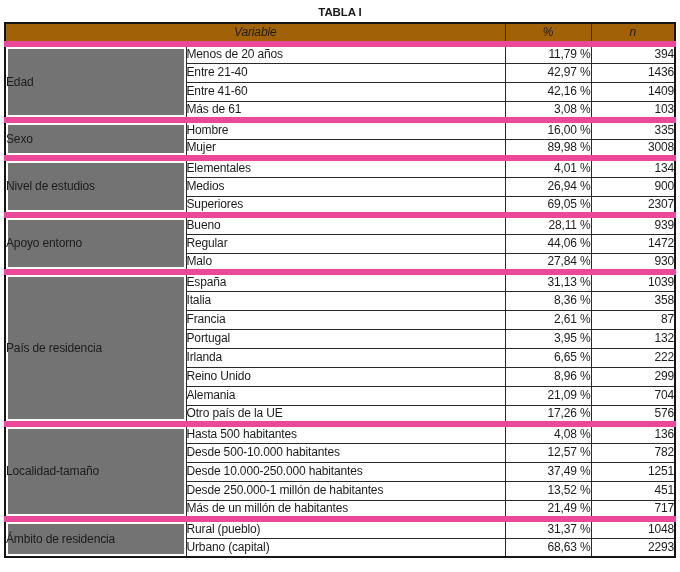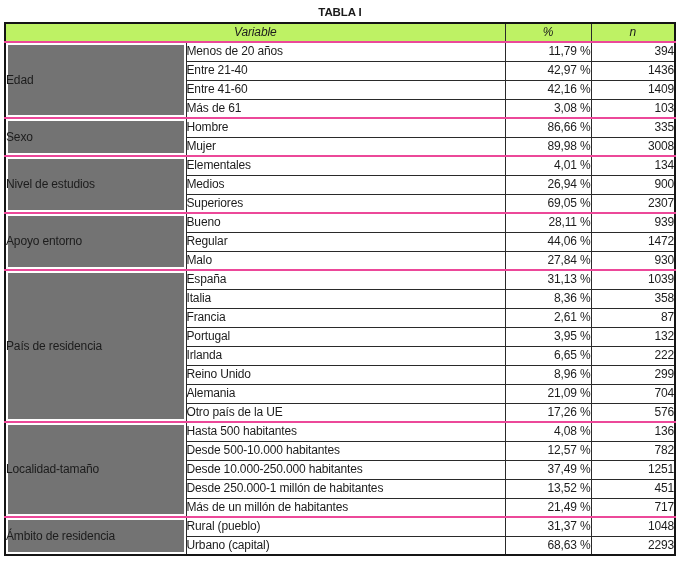--- a/index.html
+++ b/index.html
@@ -40,21 +40,21 @@
     padding: 0;
     font-size: 12px;
     line-height: 13px;
     letter-spacing: -0.15px;
     vertical-align: middle;
     overflow: hidden;
     white-space: nowrap;
   }
   thead th {
     height: 17px;
-    background: #bef264;
+    background: #a16207;
     font-style: italic;
     font-weight: normal;
     text-align: center;
     border-bottom: 2px solid #151515;
     margin-left: 20px;
   }
   tbody tr { height: 19px; }
   tbody td { background: #ffffff; }
   td.group-cell {
     background: #737373;
@@ -66,21 +66,21 @@
     text-align: left;
     padding-left: 7px;
   }
   td.pct-cell {
     text-align: right;
     padding-right: 15px;
   }
   td.n-cell {
     text-align: right;
   }
-  tr.group-start td { border-top: 2px solid #ec4899; margin-top: 31px; }
+  tr.group-start td { border-top: 6px solid #ec4899; margin-top: 31px; }
 </style>
 </head>
 <body>
 
 <div class="page">
   <div class="title-block">
     <div class="title">TABLA I</div>
   </div>
 
   <table class="soc">
@@ -115,21 +115,21 @@
           <td class="n-cell">1409</td>
         </tr>
         <tr>
           <td class="cat-cell">Más de 61</td>
           <td class="pct-cell">3,08 %</td>
           <td class="n-cell">103</td>
         </tr>
         <tr class="group-start">
           <td class="group-cell" rowspan="2">Sexo</td>
           <td class="cat-cell">Hombre</td>
-          <td class="pct-cell">86,66 %</td>
+          <td class="pct-cell">16,00 %</td>
           <td class="n-cell">335</td>
         </tr>
         <tr>
           <td class="cat-cell">Mujer</td>
           <td class="pct-cell">89,98 %</td>
           <td class="n-cell">3008</td>
         </tr>
         <tr class="group-start">
           <td class="group-cell" rowspan="3">Nivel de estudios</td>
           <td class="cat-cell">Elementales</td>

